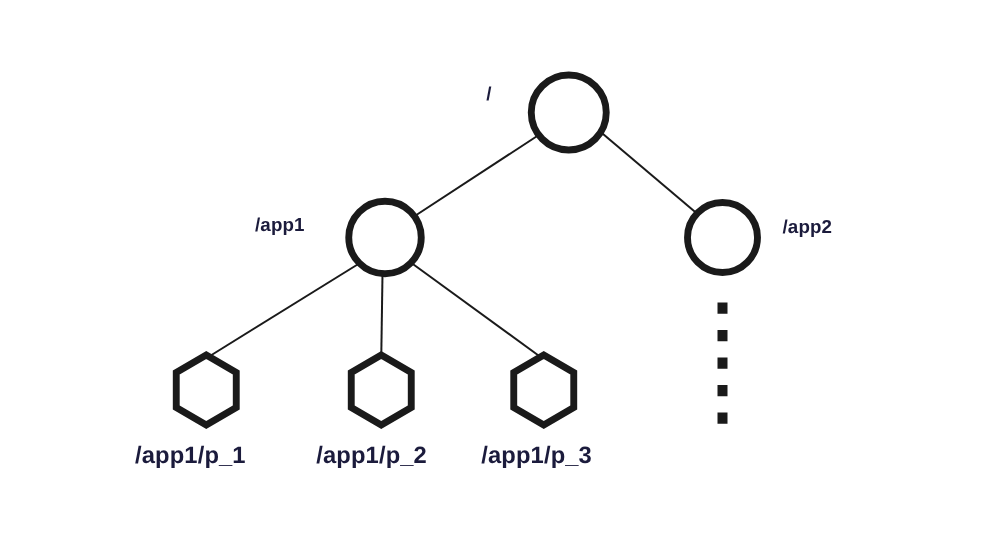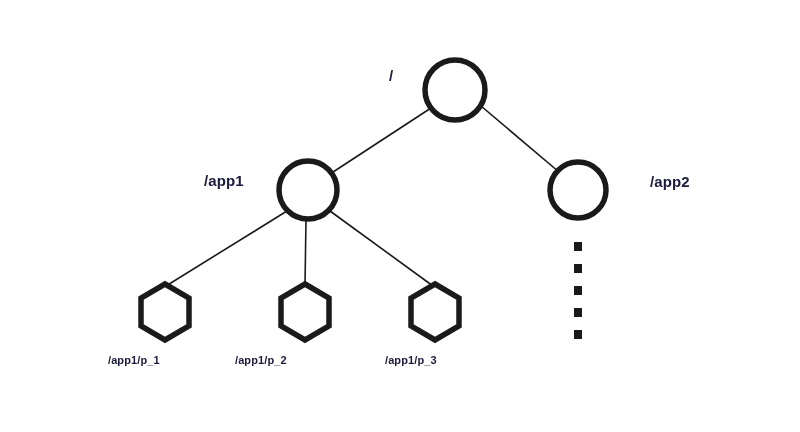--- a/index.html
+++ b/index.html
@@ -30,21 +30,21 @@
     font-size: 15px;
     font-weight: bold;
     color: #1b1b3c;
     white-space: nowrap;
     letter-spacing: 0.1px;
     line-height: 1;
   }
   .leaf-label {
     position: absolute;
     font-family: "Liberation Sans", sans-serif;
-    font-size: 11px;
+    font-size: 19px;
     font-weight: bold;
     color: #1b1b3c;
     white-space: nowrap;
     letter-spacing: 0.1px;
     line-height: 1;
   }
 </style>
 </head>
 <body>
 
@@ -68,21 +68,21 @@
 
     <polygon points="165,284 189,298 189,326 165,340 141,326 141,298" fill="#ffffff" stroke="#1a1a1a" stroke-width="5.5" stroke-linejoin="miter"></polygon>
     <polygon points="305,284 329,298 329,326 305,340 281,326 281,298" fill="#ffffff" stroke="#1a1a1a" stroke-width="5.5" stroke-linejoin="miter"></polygon>
     <polygon points="435,284 459,298 459,326 435,340 411,326 411,298" fill="#ffffff" stroke="#1a1a1a" stroke-width="5.5" stroke-linejoin="miter"></polygon>
   </svg>
 
   <span class="node-label" style="left:389px; top:68px;">/</span>
 
   <span class="node-label" style="left:204px; top:173px;">/app1</span>
 
-  <span class="node-label" style="left:626px; top:174px;margin-left:24px;">/app2</span>
+  <span class="node-label" style="left:626px; top:174px;">/app2</span>
 
   <span class="leaf-label" style="left:108px; top:355px;">/app1/p_1</span>
 
-  <span class="leaf-label" style="left:235px; top:355px;text-align:right;">/app1/p_2</span>
+  <span class="leaf-label" style="left:253px; top:355px;text-align:right;">/app1/p_2</span>
 
   <span class="leaf-label" style="left:385px; top:355px;">/app1/p_3</span>
 
 </div>
 
 </body></html>

